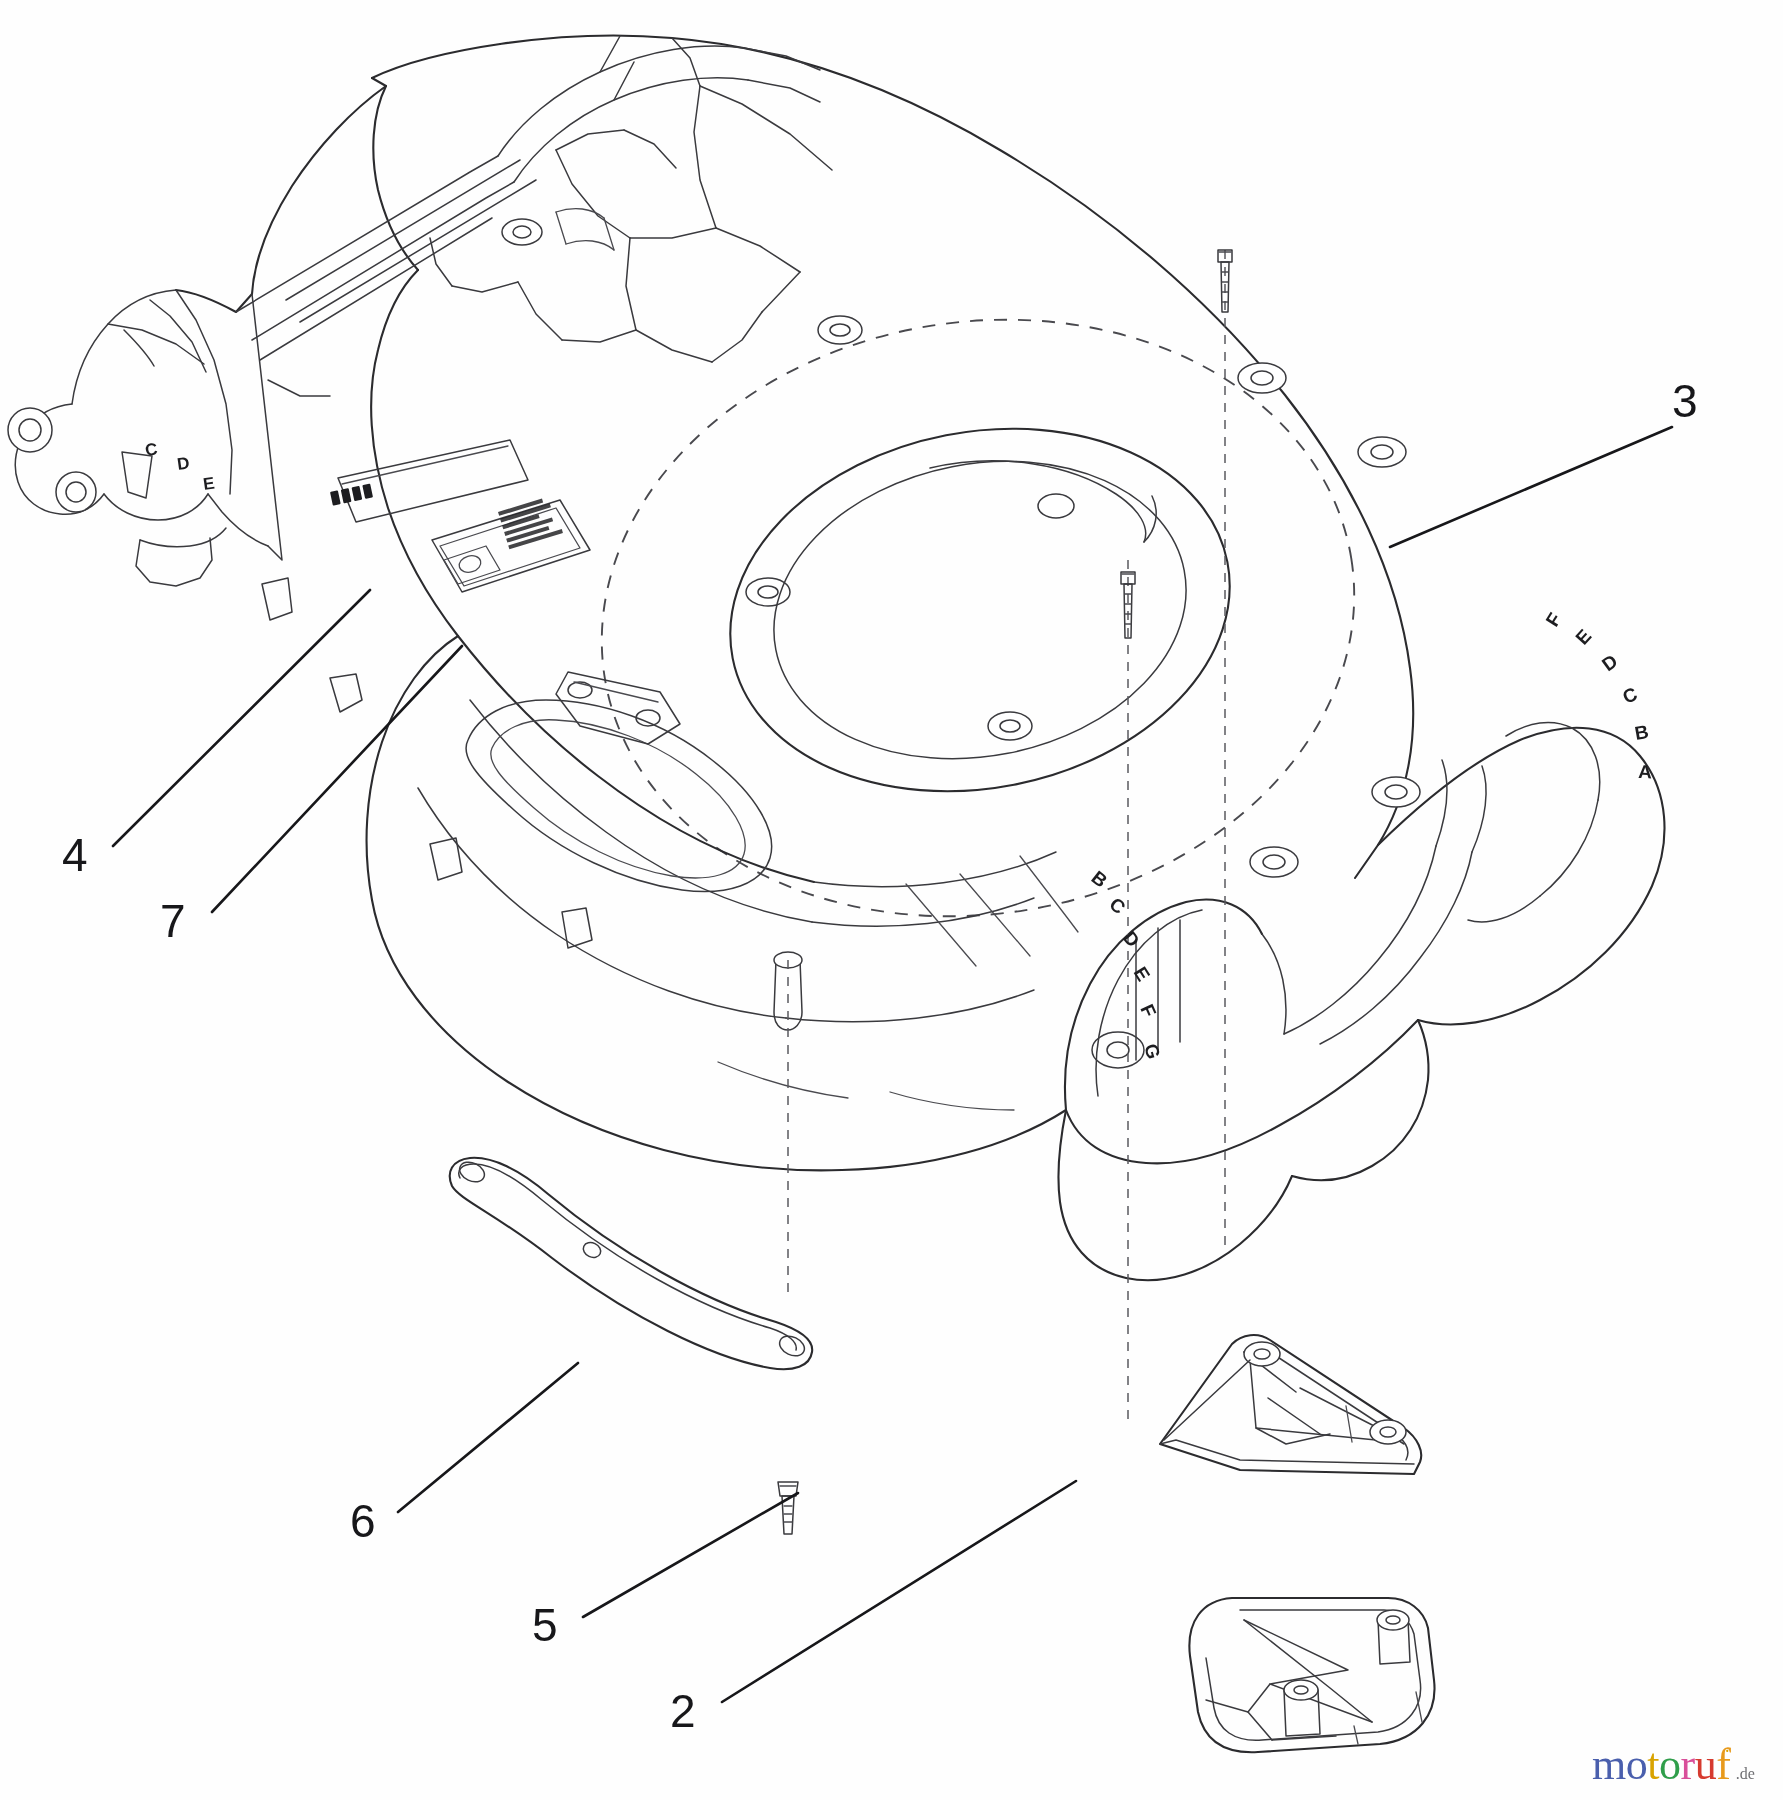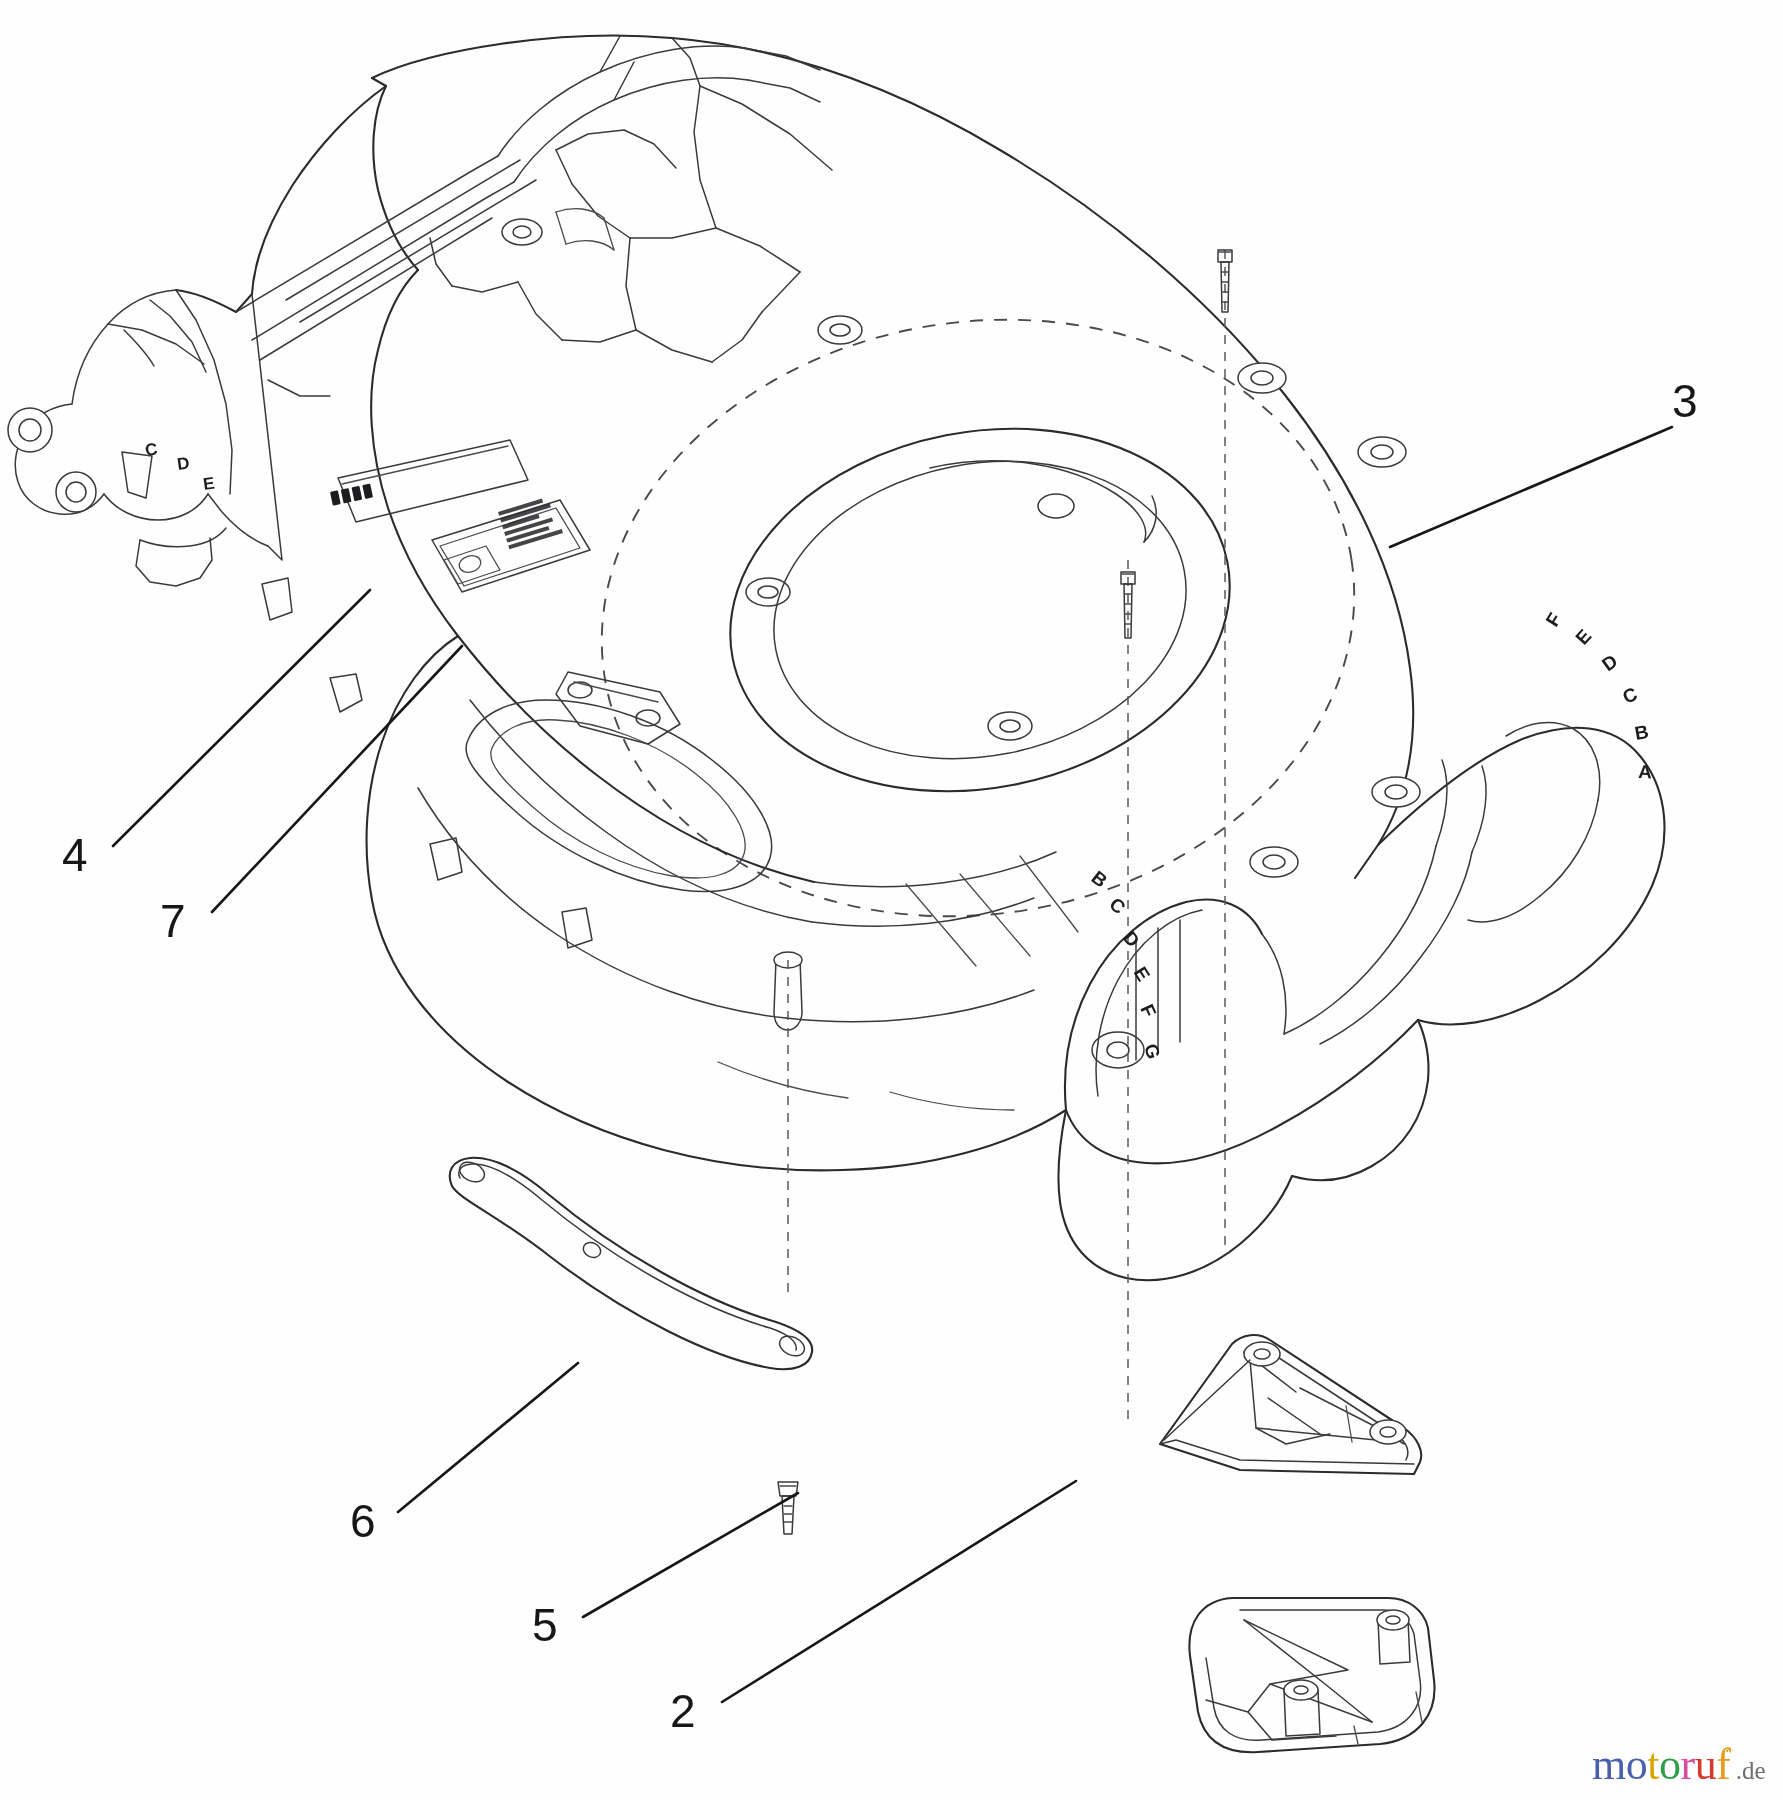--- a/index.html
+++ b/index.html
@@ -37,21 +37,21 @@
     position: absolute;
     left: 1592px;
     top: 1739px;
     font-family: "Liberation Serif", serif;
     font-size: 44px;
     letter-spacing: -0.5px;
     white-space: nowrap;
     user-select: none;
   }
   #watermark .suffix {
-    font-size: 25px;
+    font-size: 16px;
     color: #6f6f73;
     letter-spacing: 0;
   }
   #watermark .dotacc {
     font-size: 18px;
     color: #d9a300;
     position: relative;
     top: -22px;
     left: -6px;
   }

